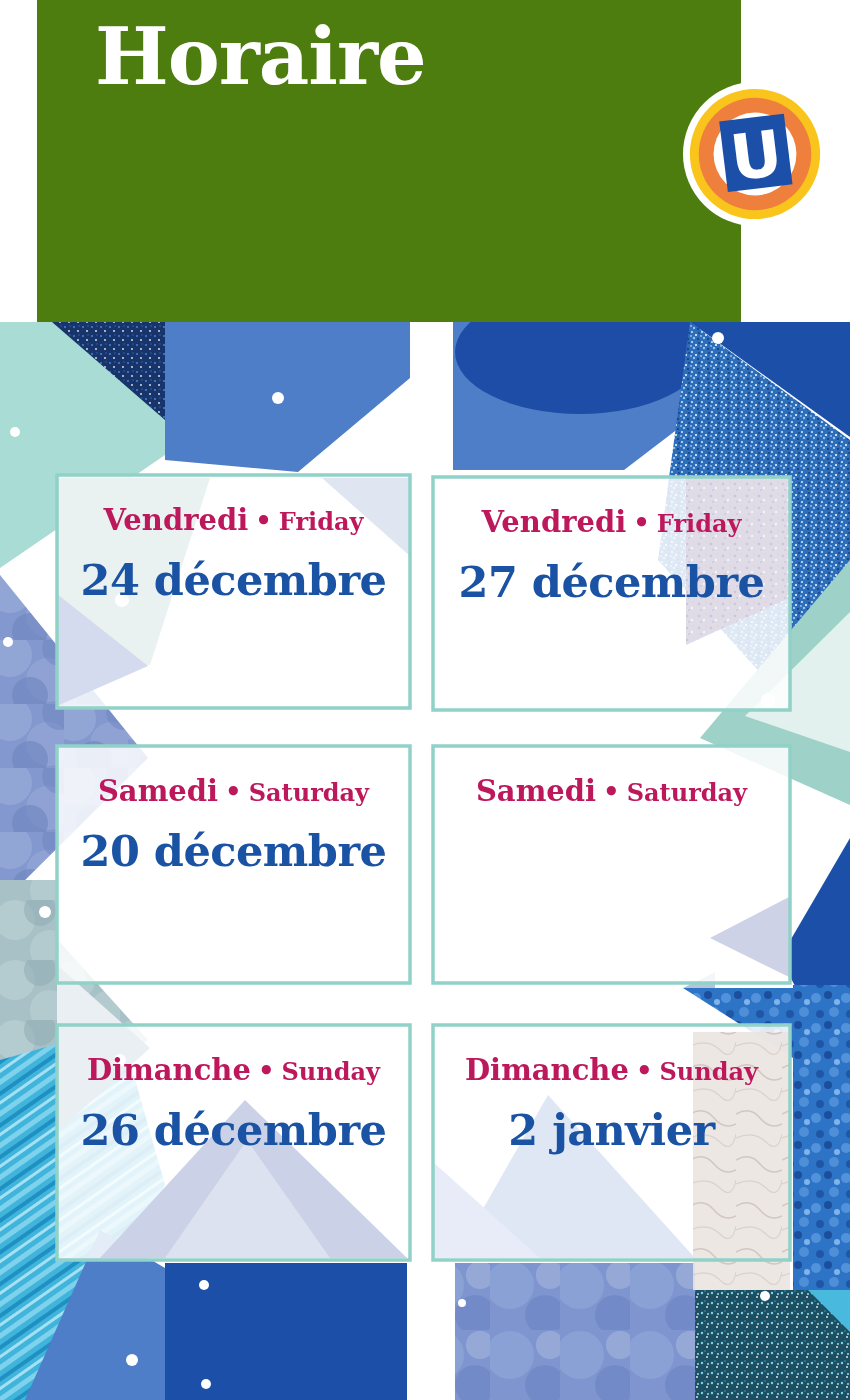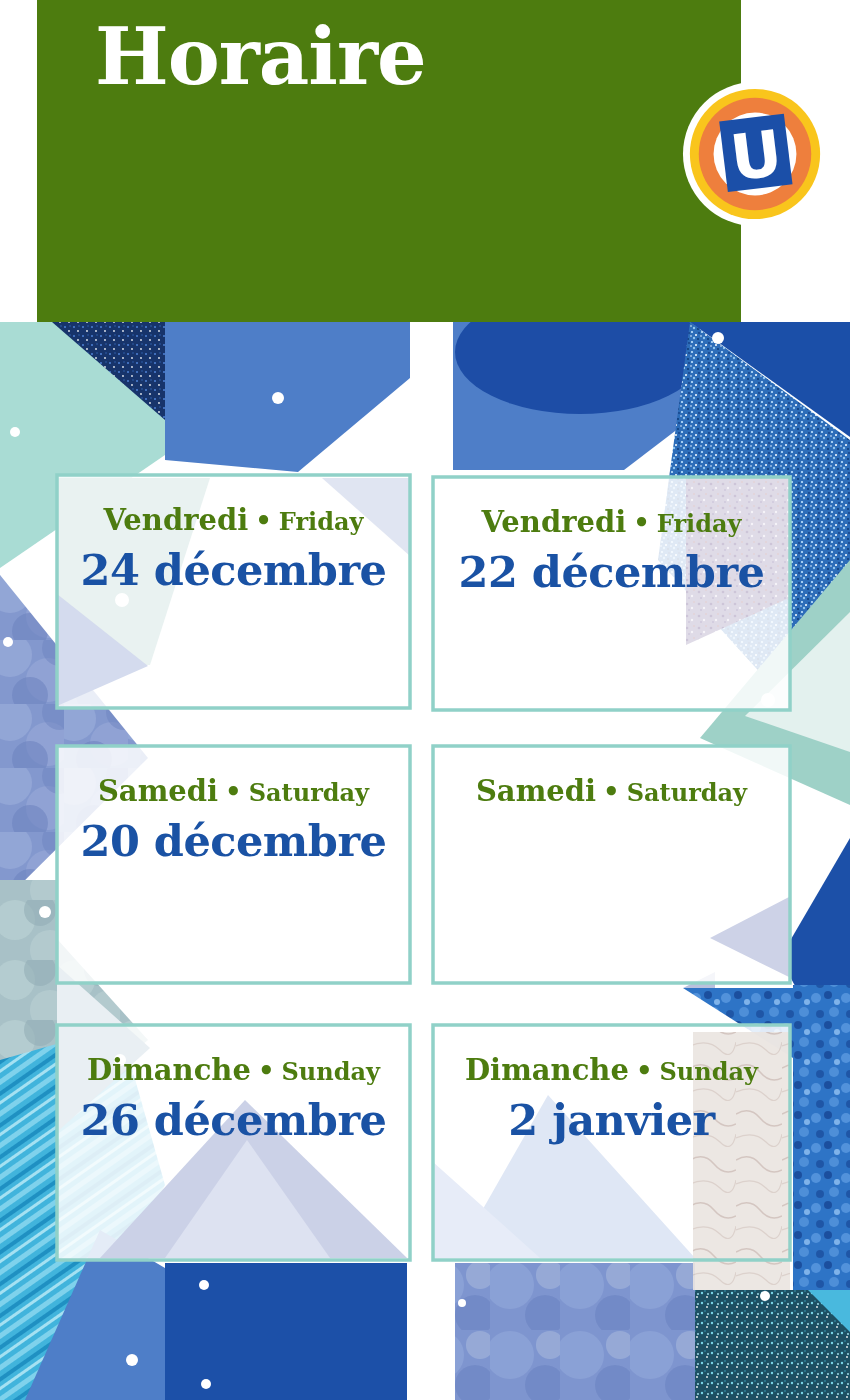--- a/index.html
+++ b/index.html
@@ -31,24 +31,24 @@
   .card-text{
     position:absolute;text-align:center;z-index:4;
     padding-top:29px;box-sizing:border-box;
   }
   .ct1{left:57px;  top:475px; width:353px; height:233px;}
   .ct2{left:433px; top:477px; width:357px; height:233px;}
   .ct3{left:57px;  top:746px; width:353px; height:237px;}
   .ct4{left:433px; top:746px; width:357px; height:237px;}
   .ct5{left:57px;  top:1025px;width:353px; height:235px;}
   .ct6{left:433px; top:1025px;width:357px; height:235px;}
-  .day-line{color:#4d7c0f;font-weight:bold;font-size:29px;line-height:1.15;}
+  .day-line{color:#be185d;font-weight:bold;font-size:29px;line-height:1.15;}
   .day-en{font-size:24px;}
   .bullet{font-size:26px;padding:0 7px;position:relative;top:-1px;}
-  .date-line{color:#1a52a4;font-weight:bold;font-size:43px;line-height:1.1;margin-top:10px;letter-spacing:-0.5px;}
+  .date-line{color:#1a52a4;font-weight:bold;font-size:43px;line-height:1.1;margin-top:20px;letter-spacing:-0.5px;}
   .date-line sup{font-size:55%;position:relative;top:-0.45em;}
 </style>
 </head>
 <body>
 
 <div class="poster">
 
   <svg class="layer z0" viewBox="0 0 850 1400" aria-hidden="true">
     <defs>
       <pattern id="pNavy" width="9" height="9" patternUnits="userSpaceOnUse">
@@ -216,21 +216,21 @@
     </svg>
   </div>
 
   <div class="card-text ct1">
     <div class="day-line"><span>Vendredi</span><span class="bullet">•</span><span class="day-en">Friday</span></div>
     <div class="date-line"><span>24 décembre</span><sup></sup><span></span></div>
   </div>
 
   <div class="card-text ct2">
     <div class="day-line"><span>Vendredi</span><span class="bullet">•</span><span class="day-en">Friday</span></div>
-    <div class="date-line"><span>22 décembre</span><sup></sup><span></span></div>
+    <div class="date-line"><span>27 décembre</span><sup></sup><span></span></div>
   </div>
 
   <div class="card-text ct3">
     <div class="day-line"><span>Samedi</span><span class="bullet">•</span><span class="day-en">Saturday</span></div>
     <div class="date-line"><span>20 décembre</span><sup></sup><span></span></div>
   </div>
 
   <div class="card-text ct4">
     <div class="day-line"><span>Samedi</span><span class="bullet">•</span><span class="day-en">Saturday</span></div>
   </div>

